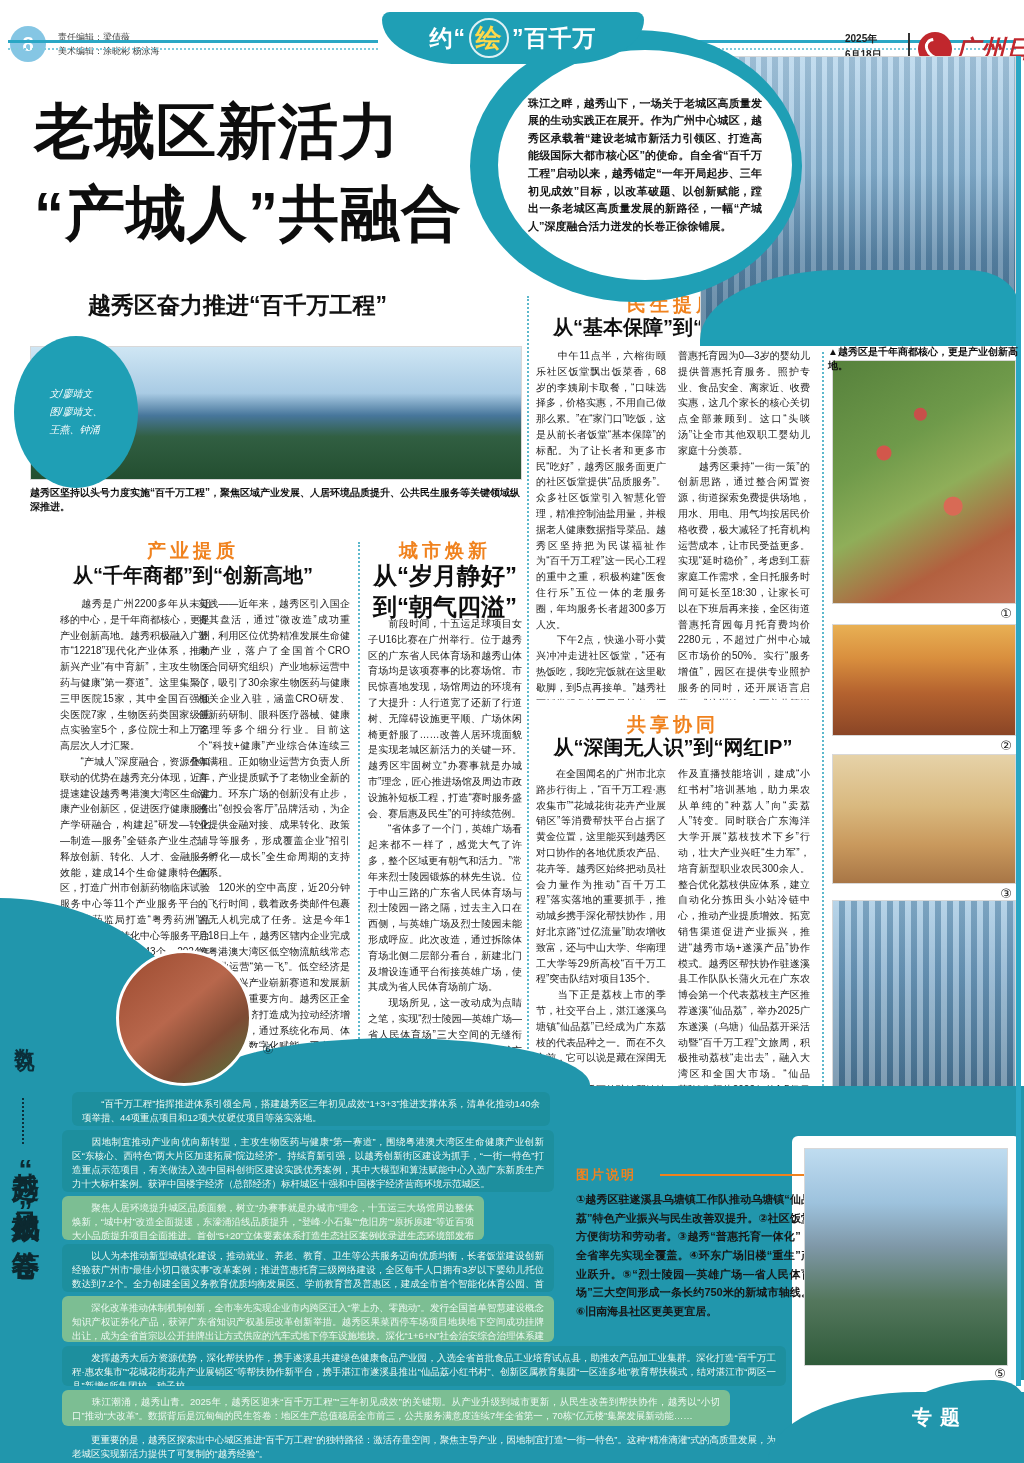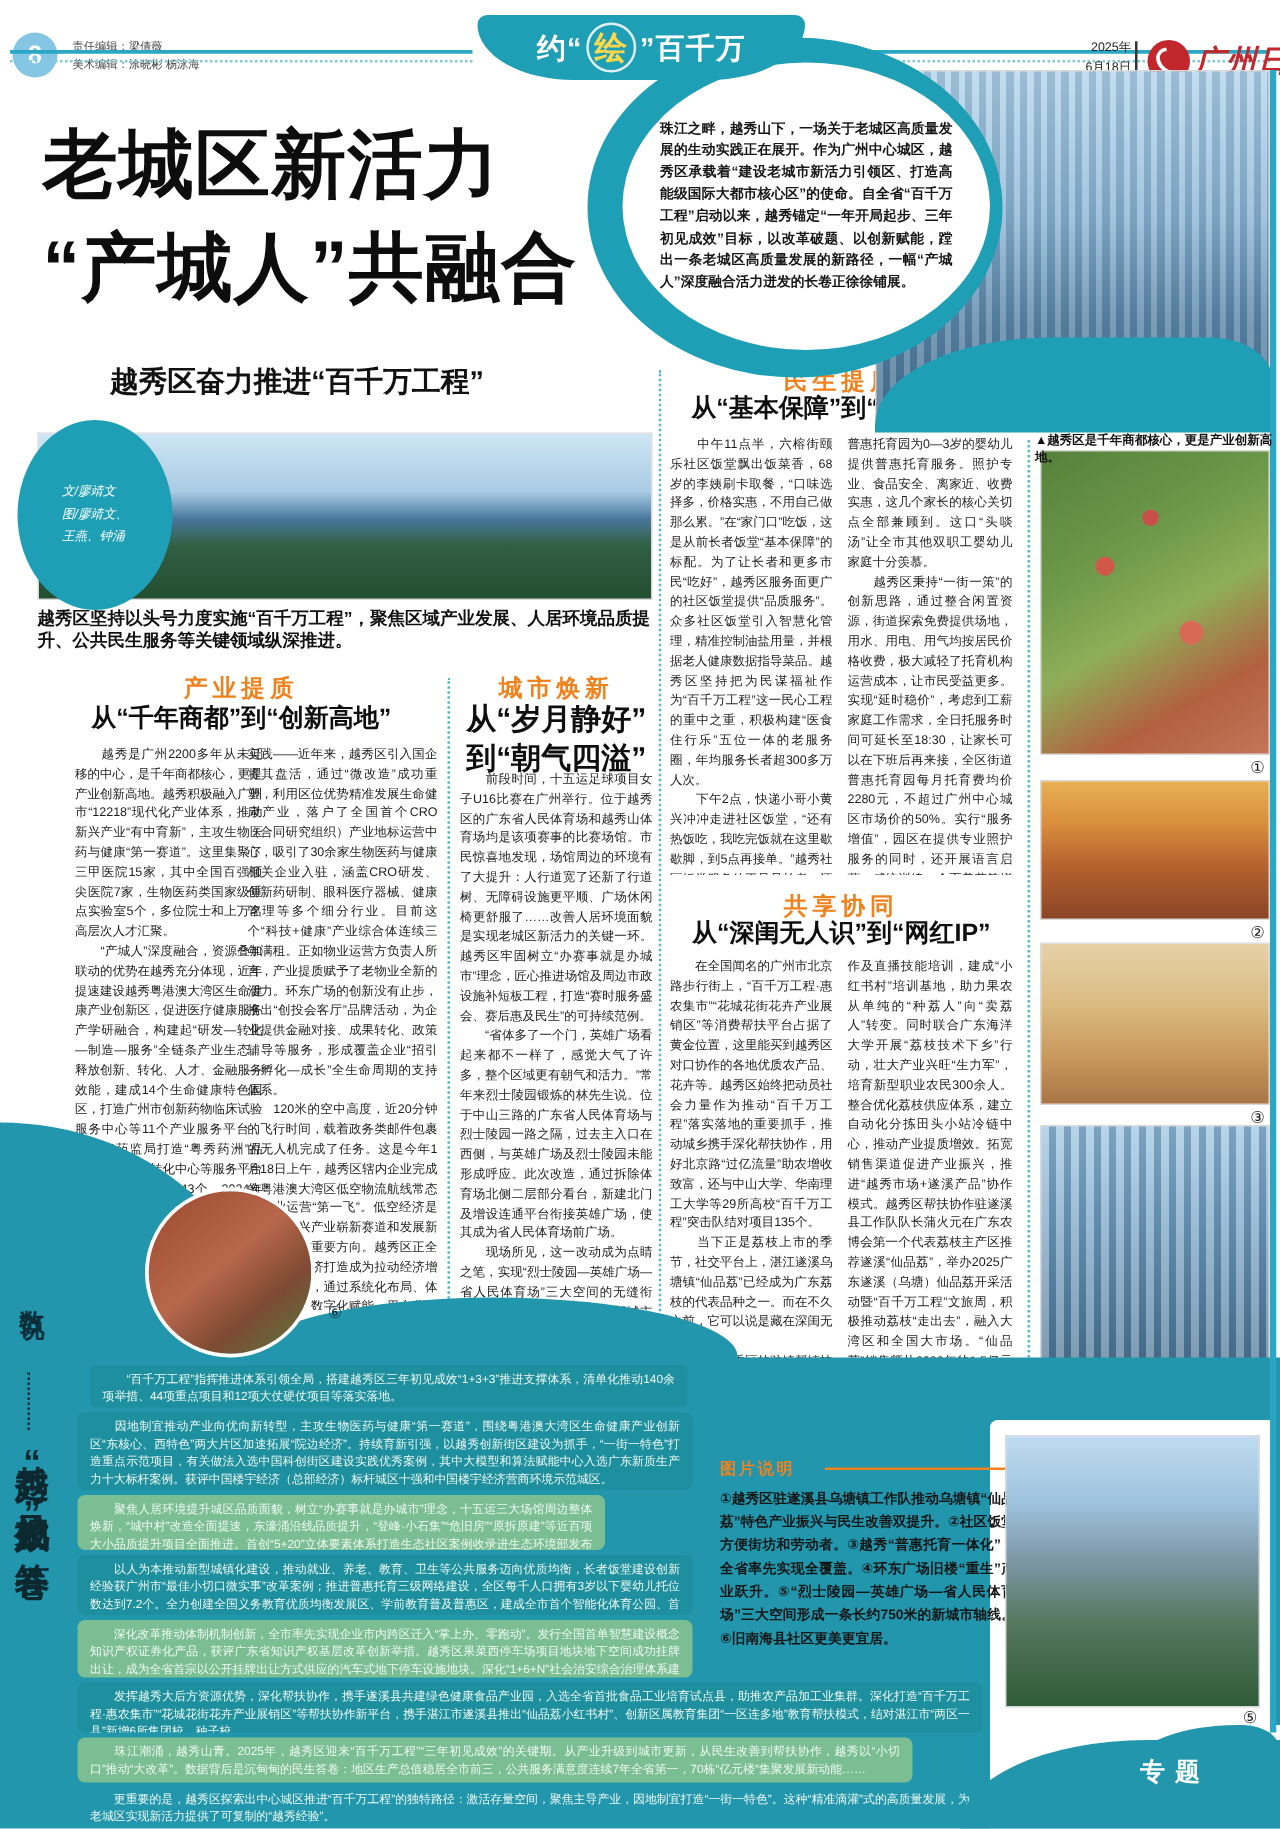--- a/index.html
+++ b/index.html
@@ -17,22 +17,22 @@
   .credits { left:58px; top:30px; font-size:9px; color:#444; line-height:1.6; }
   .rule-solid { height:3px; background:#2aa7c5; }
   .rule-dot   { height:0; border-top:2px dotted #7fcbdd; }
   .banner { left:382px; top:12px; width:262px; height:52px; background:#1f9fb5;
     border-radius:8px 8px 80px 80px / 8px 8px 46px 46px;
     display:flex; align-items:center; justify-content:center; color:#fff;
     font-weight:900; font-size:23px; letter-spacing:1px; z-index:6; }
   .banner .hui { display:inline-flex; align-items:center; justify-content:center;
     width:40px; height:40px; margin:0 3px; border:2px solid rgba(255,255,255,.85);
     border-radius:50%; color:#ffd94a; font-size:26px; font-weight:900; }
-  .dateblock { left:845px; top:31px; width:60px; text-align:right; font-size:10px;
-    color:#222; line-height:1.55; font-weight:400; }
+  .dateblock { left:845px; top:31px; width:60px; text-align:left; font-size:10px;
+    color:#222; line-height:1.55; font-weight:700; }
   .date-div { left:908px; top:33px; width:2px; height:44px; background:#333; }
   .masthead { left:918px; top:32px; width:100px; display:flex; align-items:center; gap:4px; }
   .logo-mark { width:34px; height:34px; border-radius:50%; background:#c1272d; position:relative; flex:0 0 auto; }
   .logo-mark::after { content:""; position:absolute; left:6px; top:7px; width:20px; height:14px;
     border:3px solid #fff; border-top-color:transparent; border-right-color:transparent;
     border-radius:50%; transform:rotate(35deg); }
   .masthead .mast-text { color:#c1272d; font-family:"DejaVu Serif","Liberation Serif",serif;
     font-weight:900; font-style:italic; font-size:24px; letter-spacing:1px; white-space:nowrap; }
   
   .headline { left:34px; width:480px; font-weight:900; color:#0d0d0d;
@@ -40,21 +40,21 @@
   .subhead { left:88px; top:290px; font-size:23px; font-weight:800; color:#111; }
   .teal { background:#1f9fb5; }
   .white-circle { left:498px; top:50px; width:294px; height:230px; border-radius:50%;
     background:#fff; z-index:5; display:flex; align-items:center; justify-content:center;
     padding:20px 30px; }
   .intro-text { font-size:11px; font-weight:700; line-height:1.6; text-align:justify; color:#161616; }
   .top-photo-cap { left:828px; top:345px; width:190px; font-size:10px; font-weight:800; color:#111; z-index:6;}
   .byline-blob { left:14px; top:336px; width:124px; height:152px; border-radius:50%; z-index:6;
     display:flex; align-items:center; justify-content:center; }
   .byline { color:#fff; font-size:10px; font-style:italic; line-height:1.8; white-space:pre-line; }
-  .pan-cap { left:30px; top:486px; width:492px; font-size:14px; font-weight:800; color:#111; }
+  .pan-cap { left:30px; top:486px; width:492px; font-size:10px; font-weight:800; color:#111; }
   
   .sec-tag { color:#f0821e; font-weight:900; font-size:19px; text-align:center; letter-spacing:4px; }
   .sec-title { font-weight:900; font-size:20px; text-align:center; color:#0e0e0e; white-space:pre-line; line-height:1.3; }
   .body-col { font-size:10px; line-height:1.58; text-align:justify; color:#1c1c1c;
     white-space:pre-line; overflow:hidden; }
   .dot-v { border-left:2px dotted #5cb8cc; width:0; }
   
   .ph { border:1px solid #d8d8d8; }
   .ph-citytop { background:
       repeating-linear-gradient(90deg, rgba(255,255,255,.18) 0 5px, rgba(30,70,100,.18) 5px 11px),

